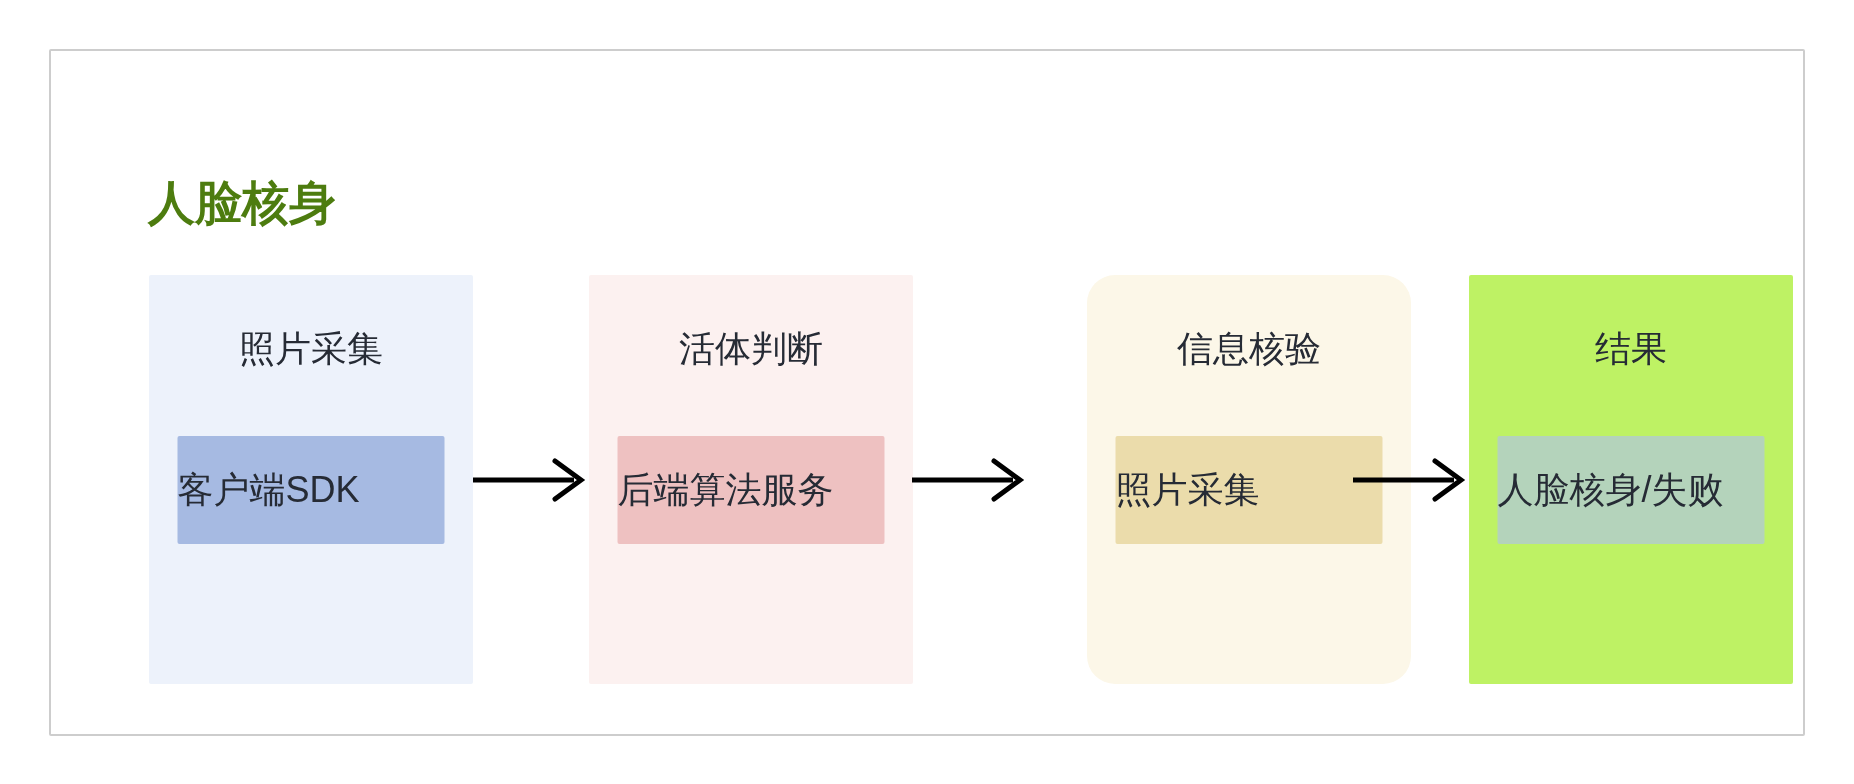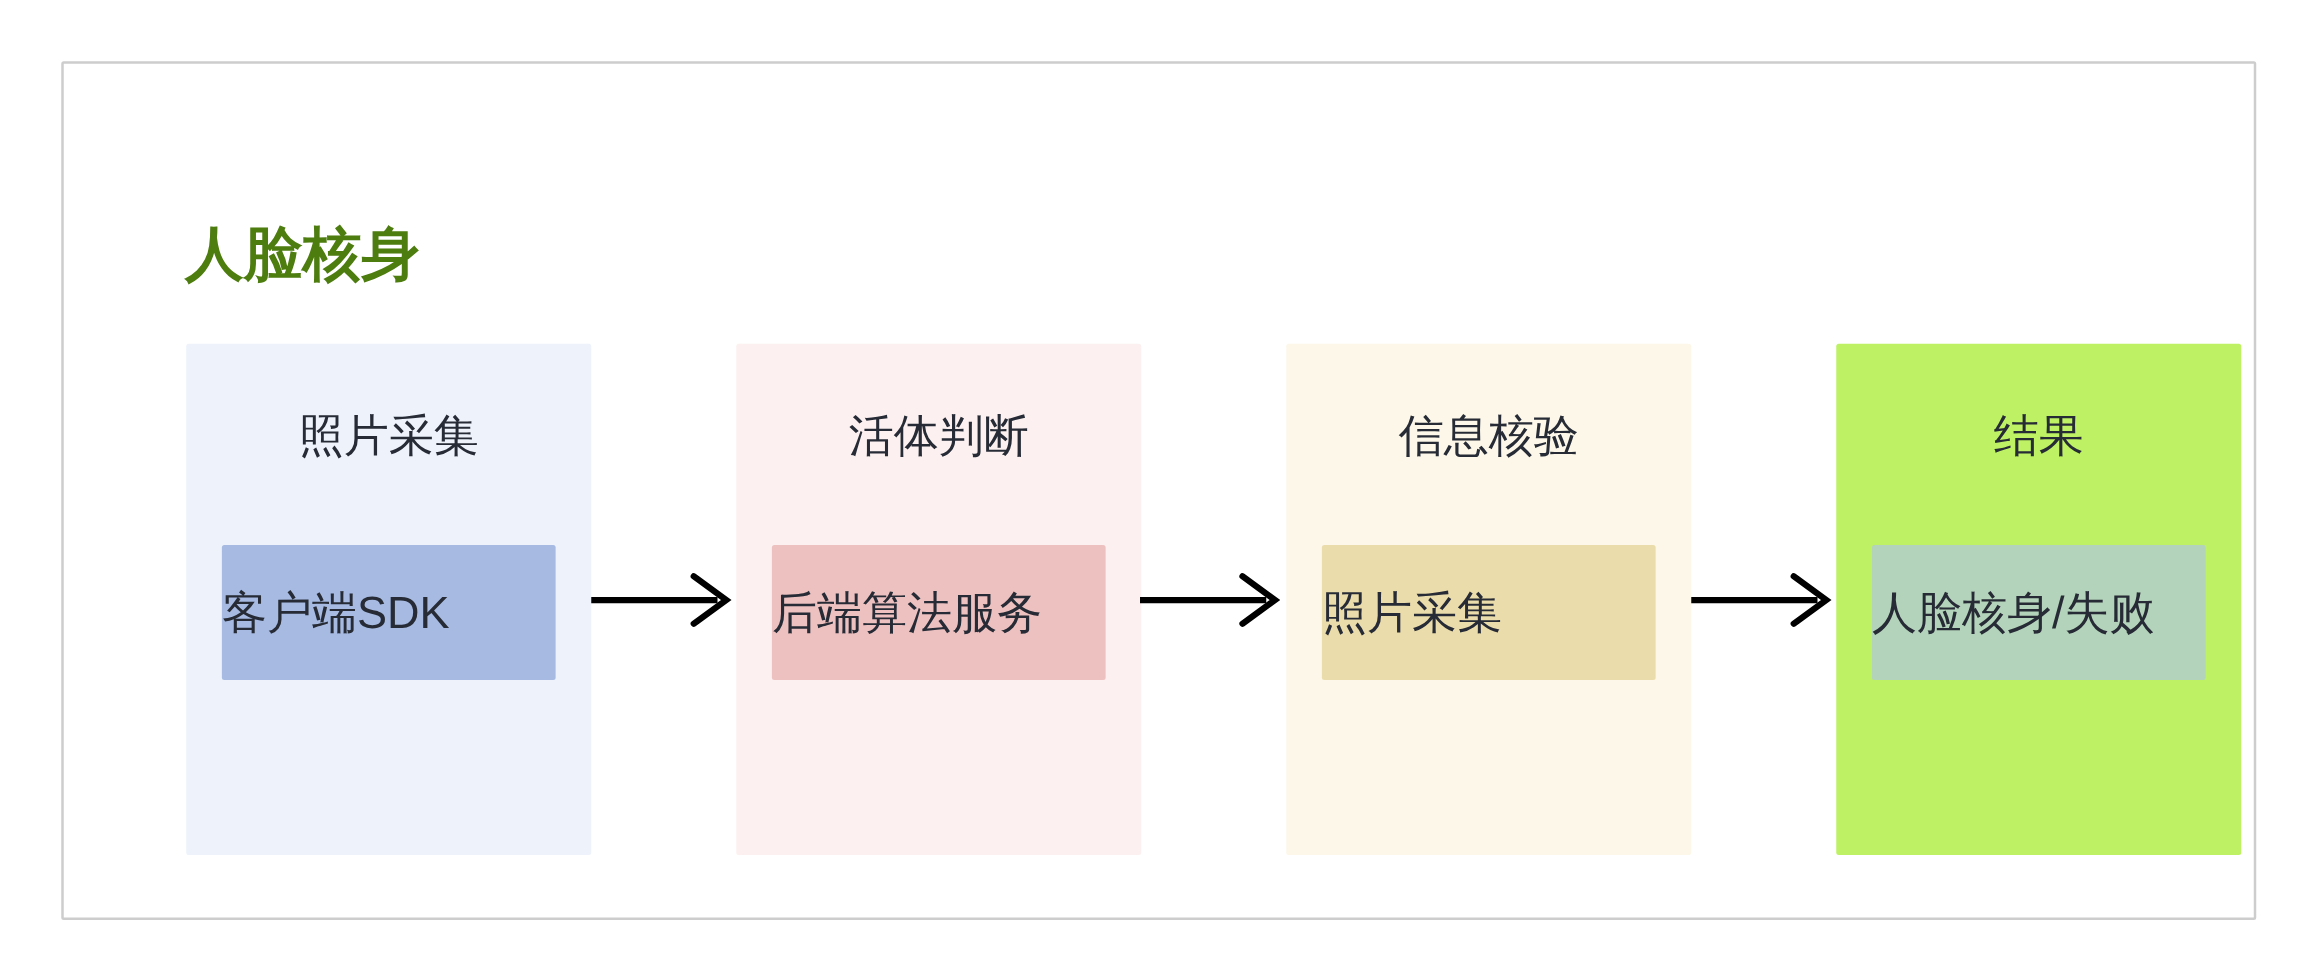--- a/index.html
+++ b/index.html
@@ -37,21 +37,21 @@
   }
   .panel {
     position: absolute;
     top: 224px;
     width: 324px;
     height: 409px;
     border-radius: 2px;
   }
   .panel.p1 { left: 98px;  }
   .panel.p2 { left: 538px; }
-  .panel.p3 { left: 978px; }
+  .panel.p3 { left: 1036px; border-radius: 28px; }
   .panel.p4 { left: 1418px;}
   .panel-label {
     position: absolute;
     left: 0;
     top: 53px;
     width: 100%;
     text-align: center;
     font-size: 36px;
     color: #262b35;
     line-height: 1.15;

